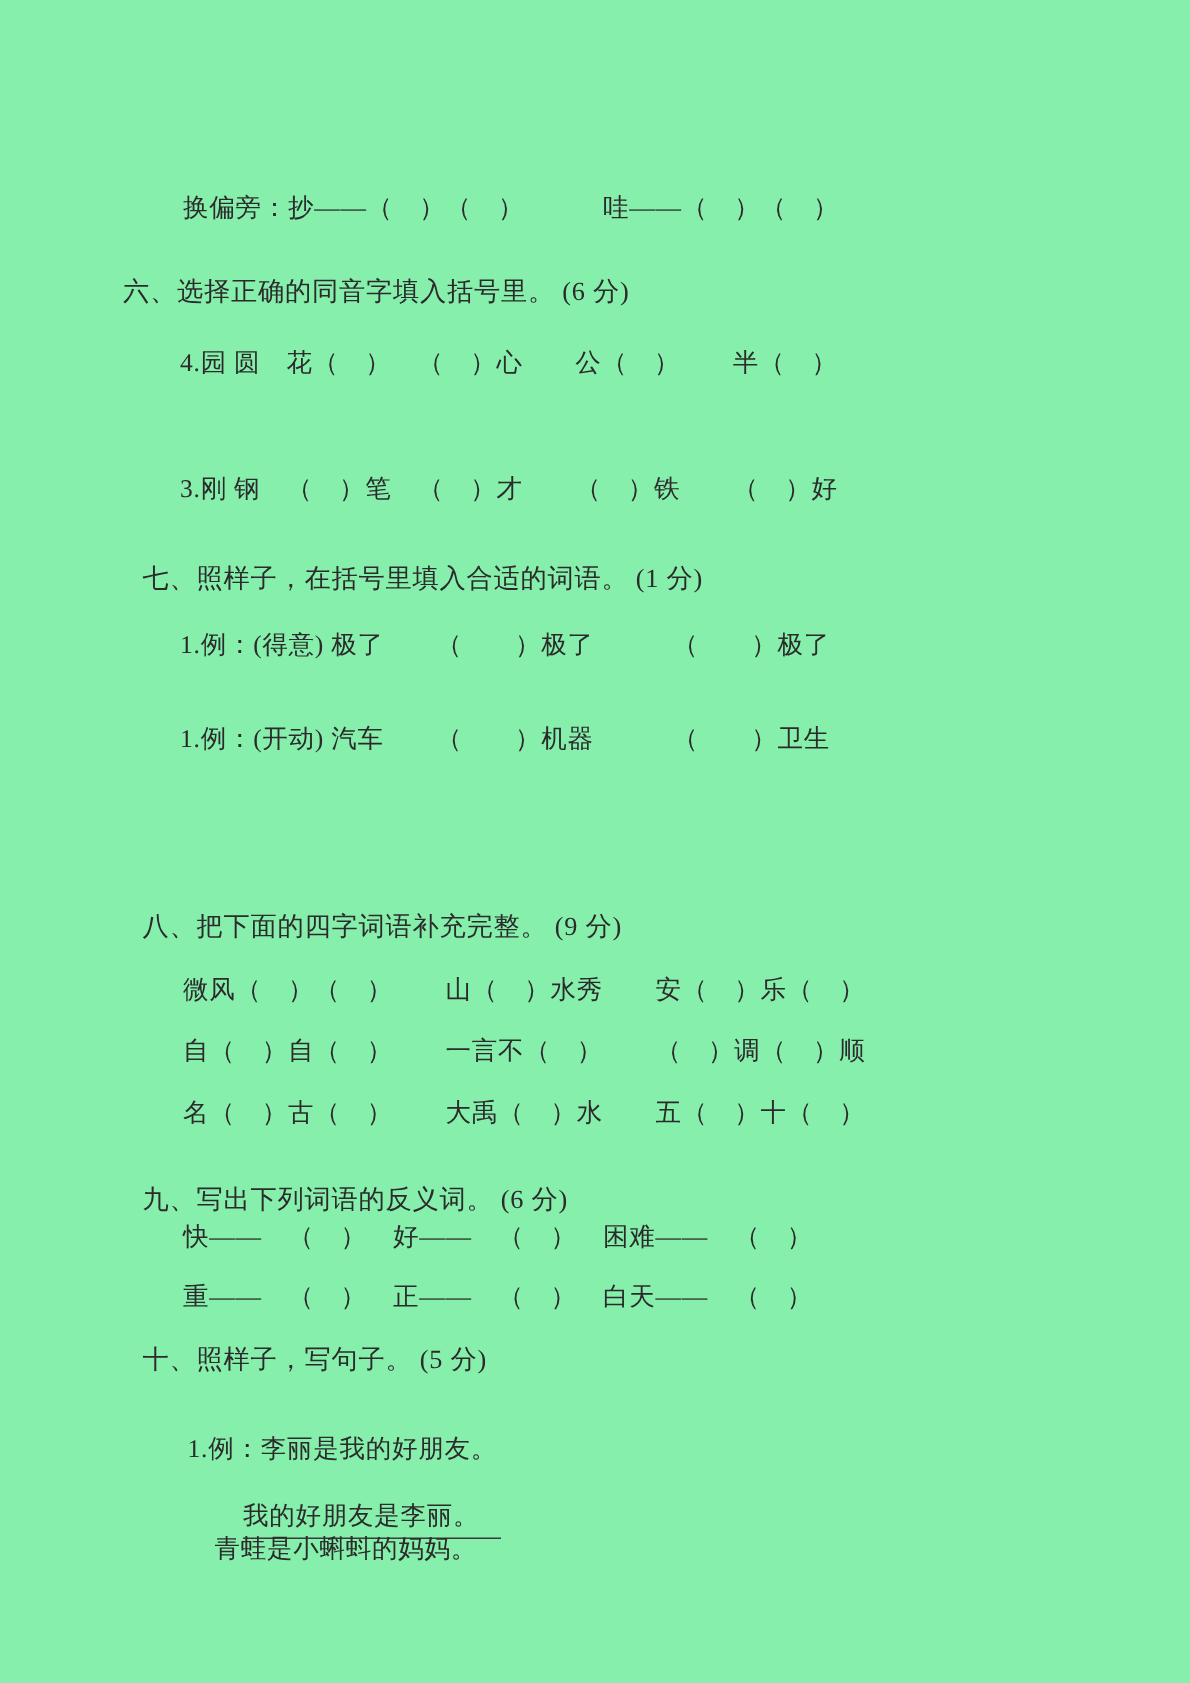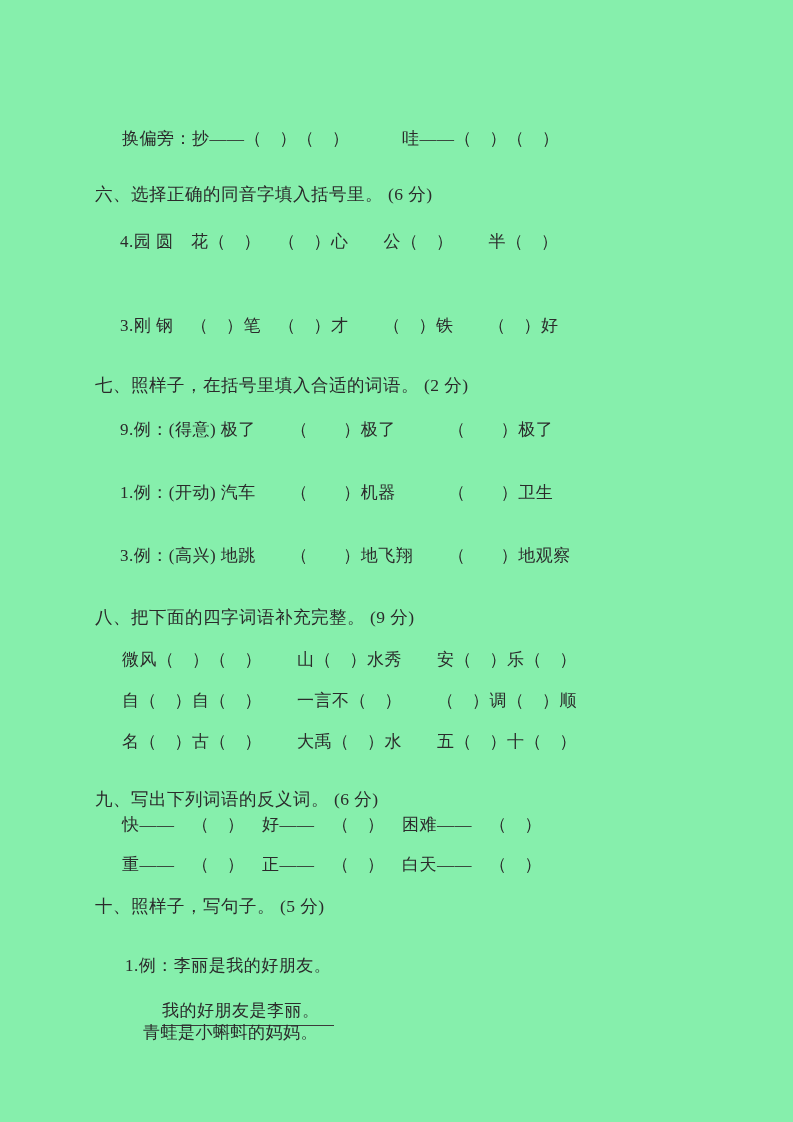--- a/index.html
+++ b/index.html
@@ -24,21 +24,21 @@
   .section-title { font-size: 17.5px; }
   .underlined {
     border-bottom: 1.5px solid #3a3a3a;
     padding-right: 14px;
     padding-bottom: 5px;
   }
 
   
   .pos-intro   { left: 122px; top: 128px; }
 
-  .pos-s6t     { left: 95px;  top: 183px; }
+  .pos-s6t     { left: 82px;  top: 183px; }
   .pos-r61     { left: 120px; top: 231px; }
   .pos-r62     { left: 120px; top: 273px; }
   .pos-r63     { left: 120px; top: 315px; }
 
   .pos-s7t     { left: 95px;  top: 374px; }
   .pos-r71     { left: 120px; top: 419px; }
   .pos-r72     { left: 120px; top: 482px; }
   .pos-r73     { left: 120px; top: 545px; }
 
   .pos-s8t     { left: 95px;  top: 606px; }
@@ -59,24 +59,23 @@
 <body>
 
 <div class="page">
 
   <div class="line pos-intro">换偏旁：抄——（　）（　）　　　哇——（　）（　）</div>
 
   <div class="line section-title pos-s6t">六、选择正确的同音字填入括号里。 (6 分)</div>
   <div class="line pos-r61">4.园 圆　花（　）　（　）心　　公（　）　　半（　）</div>
   <div class="line pos-r63">3.刚 钢　（　）笔　（　）才　　（　）铁　　（　）好</div>
 
-  <div class="line section-title pos-s7t">七、照样子，在括号里填入合适的词语。 (2 分)</div>
-  <div class="line pos-r71">9.例：(得意) 极了　　（　　）极了　　　（　　）极了</div>
+  <div class="line section-title pos-s7t">七、照样子，在括号里填入合适的词语。 (1 分)</div>
+  <div class="line pos-r71">1.例：(得意) 极了　　（　　）极了　　　（　　）极了</div>
   <div class="line pos-r72">1.例：(开动) 汽车　　（　　）机器　　　（　　）卫生</div>
-  <div class="line pos-r73">3.例：(高兴) 地跳　　（　　）地飞翔　　（　　）地观察</div>
 
   <div class="line section-title pos-s8t">八、把下面的四字词语补充完整。 (9 分)</div>
   <div class="line pos-r81">微风（　）（　）　　山（　）水秀　　安（　）乐（　）</div>
   <div class="line pos-r82">自（　）自（　）　　一言不（　）　　（　）调（　）顺</div>
   <div class="line pos-r83">名（　）古（　）　　大禹（　）水　　五（　）十（　）</div>
 
   <div class="line section-title pos-s9t">九、写出下列词语的反义词。 (6 分)</div>
   <div class="line pos-r91">快——　（　）　好——　（　）　困难——　（　）</div>
   <div class="line pos-r92">重——　（　）　正——　（　）　白天——　（　）</div>
 

